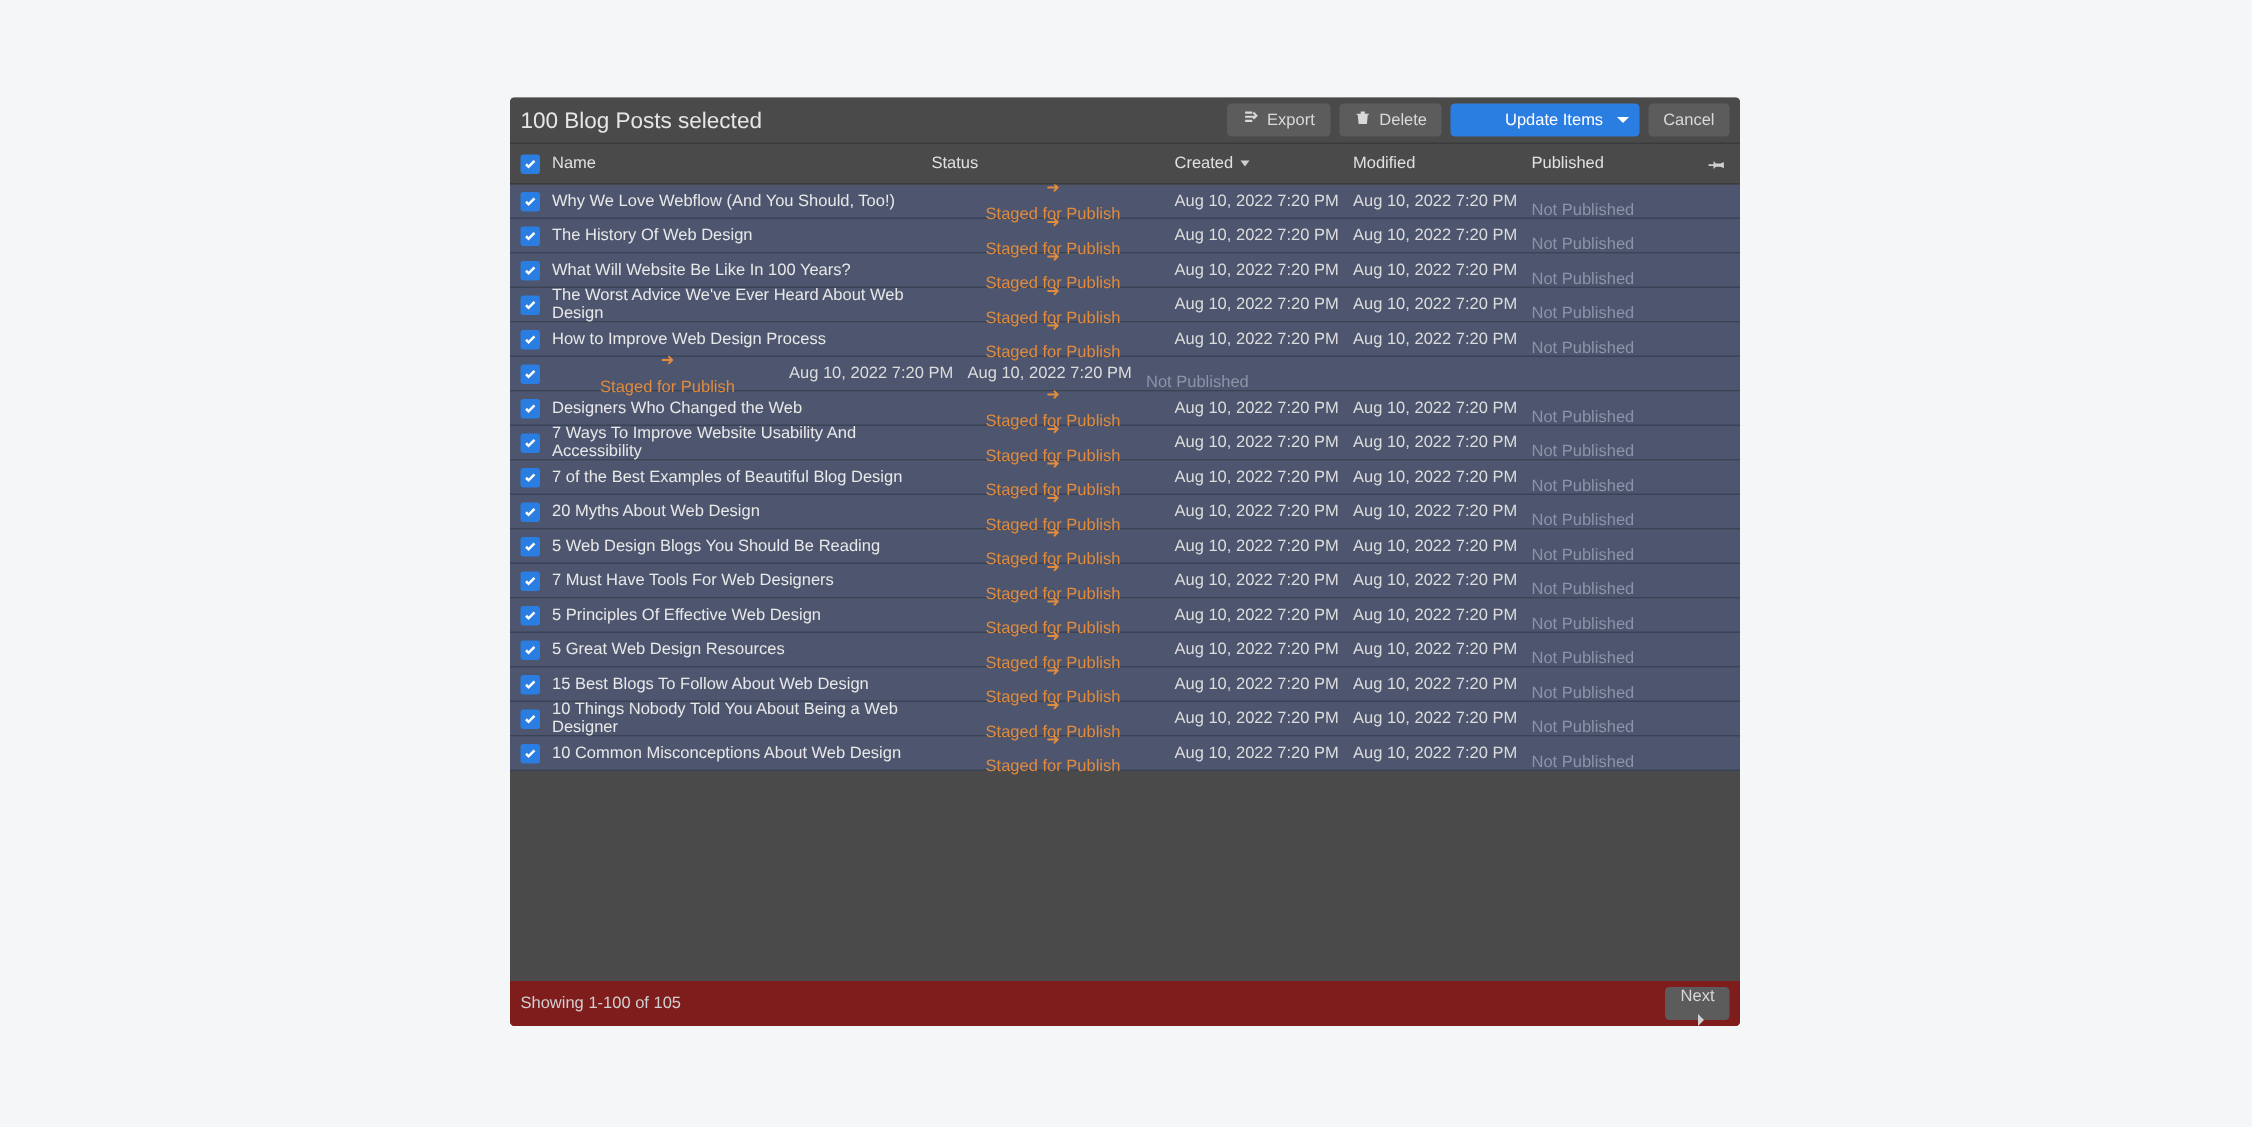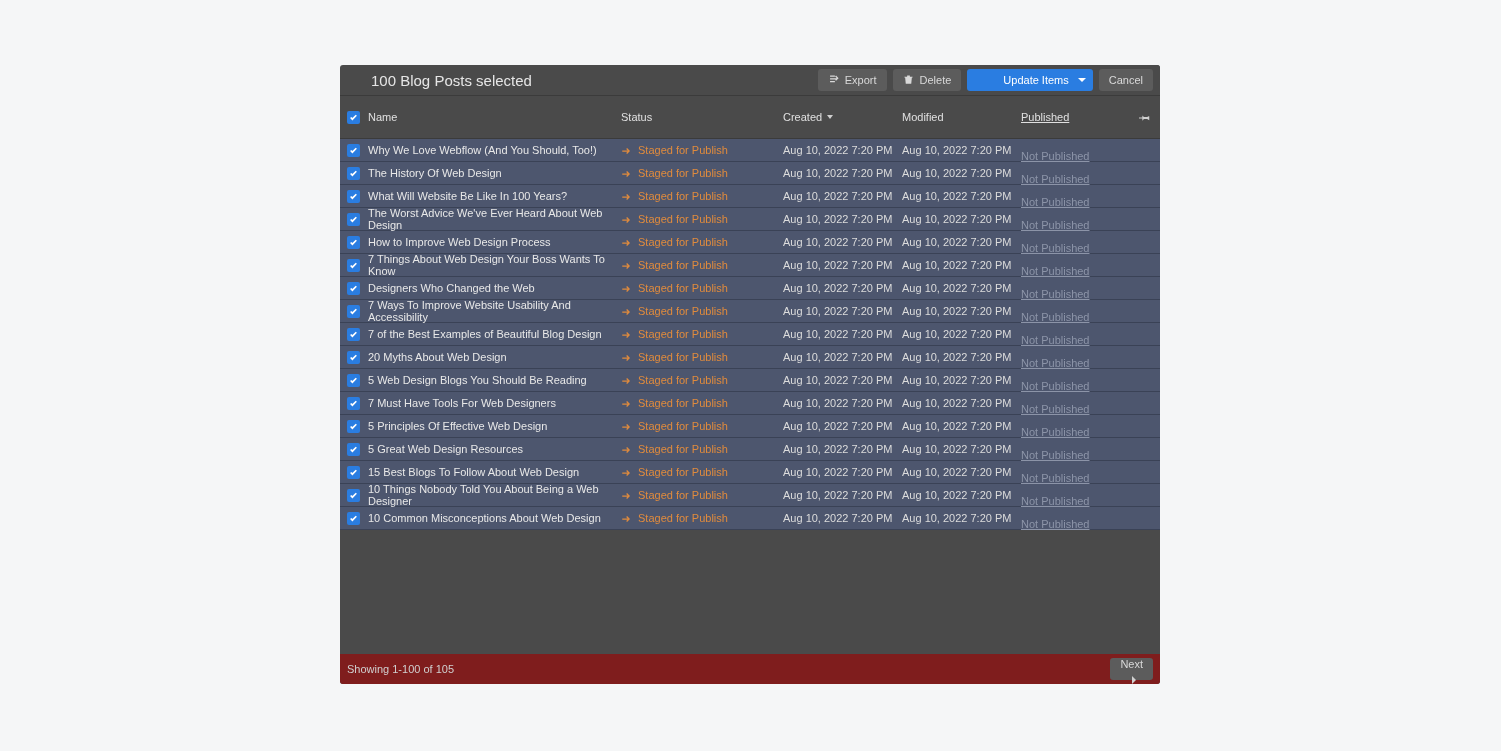--- a/index.html
+++ b/index.html
@@ -12,49 +12,48 @@
     border-radius: 3px;
     overflow: hidden;
     display: flex; flex-direction: column;
   }
   .toolbar {
     height: 30px;
     background: #4a4a4a;
     display: flex; align-items: center;
     padding: 0 7px 0 7px;
     gap: 6px;
-    margin-left: 24px;
   }
   .toolbar-title { color: #e6e6e6; font-size: 15px; flex: 1; }
   .btn {
     display: inline-flex; align-items: center; gap: 6px;
     height: 22px; padding: 0 10px;
     border-radius: 3px; border: none;
     background: #5c5c5c; color: #d9d9d9;
     font-size: 11px; cursor: pointer;
   }
   .btn svg { width: 11px; height: 11px; }
   .btn.primary { background: #2a7de1; color: #fff; padding-left: 36px; }
   .btn.chev { padding-right: 7px; }
 
   .header-row {
-    height: 44px;
+    height: 28px;
     background: #4a4a4a;
     border-top: 1px solid #3b3b3b;
     border-bottom: 1px solid #3b3b3b;
     display: flex; align-items: center;
     padding: 0 9px 0 7px;
     color: #e0e0e0; font-size: 11px; 
   }
   .col-check { width: 17px; display: flex; align-items: center; }
   .col-name { width: 257px; padding-left: 4px; }
   .col-status { width: 162px; }
   .col-created { width: 119px; display:flex; align-items:center; gap:5px; }
   .col-modified { width: 119px; }
-  .col-published { flex: 1; text-decoration: underline; }
+  .col-published { flex: 1; }
   .col-pin { width: 14px; display:flex; justify-content:flex-end; }
 
   .body {
     flex: 1; overflow-y: auto;
     scrollbar-width: thin;
     scrollbar-color: #6a6a6a #404040;
   }
   .body::-webkit-scrollbar { width: 8px; }
   .body::-webkit-scrollbar-track { background: #404040; }
   .body::-webkit-scrollbar-thumb { background: #6a6a6a; }
@@ -62,21 +61,21 @@
   .row {
     height: 23px;
     border-bottom: 1px solid #3a4256;
     display: flex; align-items: center;
     padding: 0 9px 0 7px;
     background: #4d566e;
     font-size: 11px;
   }
   .row:nth-child(even){ background:#4d566e; }
   .row .name { color: #e8e8e8; }
-  .row .status { color: #e08b3d; display:flex; align-items:flex-end; gap:7px; }
+  .row .status { color: #e08b3d; display:flex; align-items:center; gap:7px;flex-direction:column; }
   .row .status svg { width: 10px; height: 10px; }
   .row .created, .row .modified { color: #dcdcdc; }
   .row .published { color: #8c94a8; margin-top: 12px; }
 
   .check {
     width: 13px; height: 13px; border-radius: 2px;
     background: #2a7de1; display:flex; align-items:center; justify-content:center;
     color:#fff;
   }
   .check.header { background:#2a7de1; }
@@ -251,21 +250,20 @@
         <div class="col-pin"></div>
       </div>
       <div class="row">
         <div class="col-check">
           <div class="check">
             <svg viewBox="0 0 16 16" fill="none" stroke="white" stroke-width="3">
               <path d="M3 8l3 3 7-7"></path>
             </svg>
           </div>
         </div>
-        <div class="col-name name">7 Things About Web Design Your Boss Wants To Know</div>
         <div class="col-status status">
           <svg viewBox="0 0 16 16" fill="none" stroke="#e08b3d" stroke-width="2">
             <path d="M2 8h10M9 4l4 4-4 4"></path>
           </svg>
           <span>Staged for Publish</span>
         </div>
         <div class="col-created created">Aug 10, 2022 7:20 PM</div>
         <div class="col-modified modified">Aug 10, 2022 7:20 PM</div>
         <div class="col-published published">Not Published</div>
         <div class="col-pin"></div>

